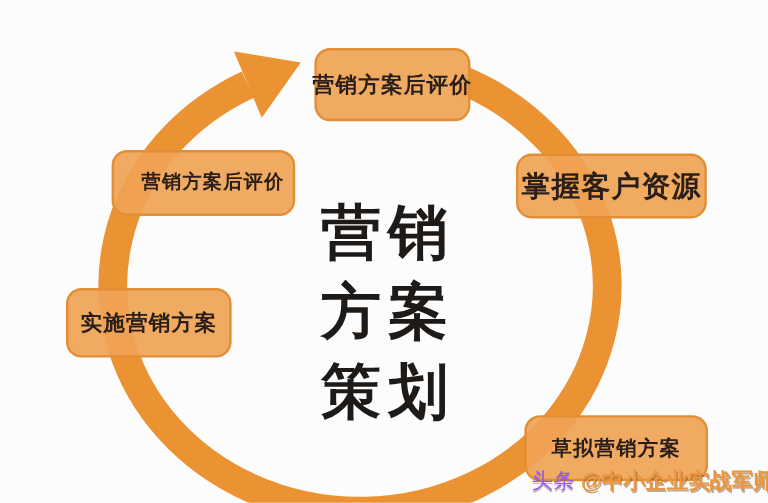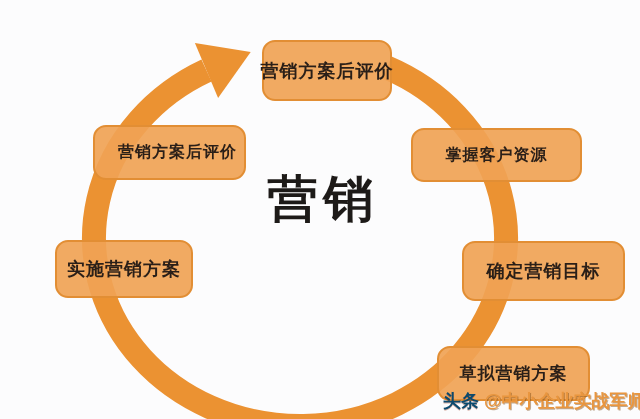--- a/index.html
+++ b/index.html
@@ -18,43 +18,43 @@
     display:flex;align-items:center;justify-content:center;
     background:rgba(240,163,85,0.92);
     border:2px solid #e28e34;
     border-radius:13px;
     box-sizing:border-box;
     color:#2a1f18;font-weight:700;
     letter-spacing:1px;
     white-space:nowrap;
   }
   .step-top        {left:262px;top:40px; width:130px;height:61px;font-size:18px;}
-  .step-upper-right{left:411px;top:128px;width:171px;height:54px;font-size:16px;}
+  .step-upper-right{left:430px;top:128px;width:159px;height:54px;font-size:24px;}
   .step-right      {left:462px;top:241px;width:163px;height:60px;font-size:18px;}
   .step-lower-right{left:437px;top:346px;width:153px;height:55px;font-size:17px;text-align:center;}
   .step-lower-left {left:73px; top:348px;width:154px;height:58px;font-size:17px;}
   .step-left       {left:55px; top:240px;width:138px;height:58px;font-size:18px;}
   .step-upper-left {left:93px; top:125px;width:153px;height:55px;font-size:16px;padding-left:16px;}
   .center-title{
     position:absolute;z-index:2;
     left:233px;top:166px;width:175px;
     text-align:center;
     color:#1d1a18;
   }
   .center-title .line{
     font-size:50px;line-height:66px;font-weight:800;
-    letter-spacing:6px;padding-left:6px;
+    letter-spacing:6px;padding-left:6px;font-family:Liberation Mono, monospace;
   }
   .watermark{
     position:absolute;z-index:3;
     left:443px;top:389px;
     font-size:18px;font-weight:700;white-space:nowrap;
   }
   .watermark .brand{
-    color:#0c4a6e;font-weight:700;
+    color:#8b5cf6;font-weight:400;
     text-shadow:0 1px 0 rgba(150,40,10,0.35);
     margin-right:5px;
   }
   .watermark .handle{
     color:#e9963f;
     text-shadow:1px 1px 0 rgba(120,70,20,0.45);
   }
 </style>
 </head>
 <body>
@@ -67,38 +67,37 @@
   </svg>
 
   <div class="step-box step-top">
     <span>营销方案后评价</span>
   </div>
 
   <div class="step-box step-upper-right">
     <span>掌握客户资源</span>
   </div>
 
-  <div class="step-box step-right">
-    <span>确定营销目标</span>
-  </div>
 
   <div class="step-box step-lower-right">
     <span>草拟营销方案</span>
   </div>
 
 
   <div class="step-box step-left">
     <span>实施营销方案</span>
   </div>
 
   <div class="step-box step-upper-left">
     <span>营销方案后评价</span>
   </div>
 
   <div class="center-title">
     <div class="line">营销</div>
+    <div class="line">方案</div>
+    <div class="line">策划</div>
   </div>
 
   <div class="watermark">
     <span class="brand">头条</span><span class="handle">@中小企业实战军师</span>
   </div>
 
 </div>
 
 </body></html>

